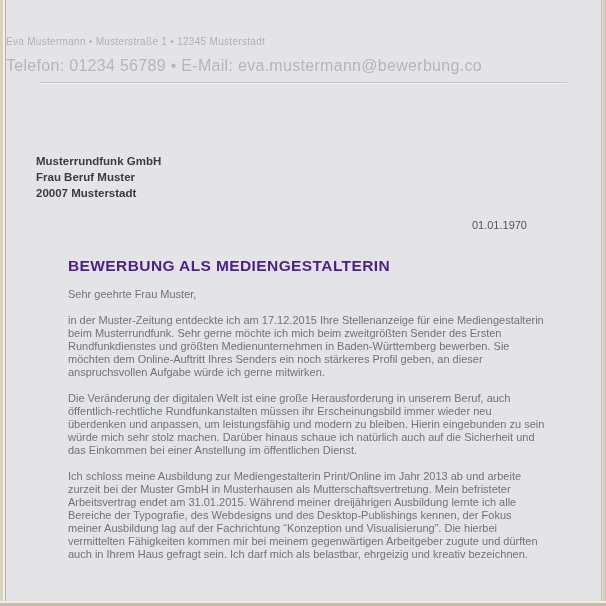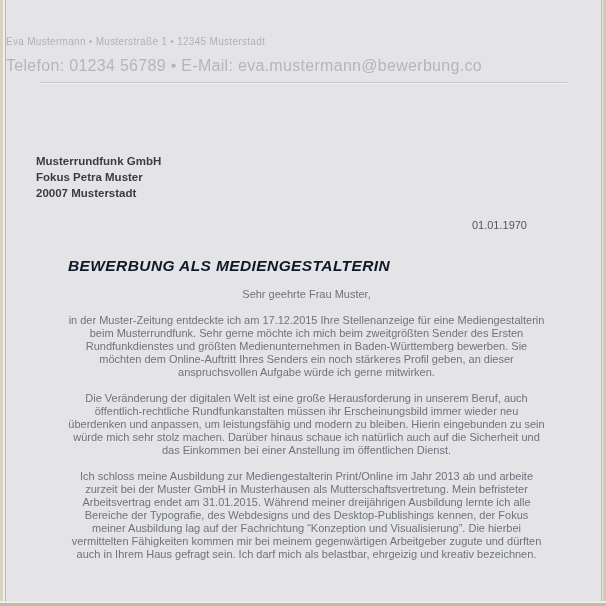--- a/index.html
+++ b/index.html
@@ -85,30 +85,28 @@
     font-size: 11px;
     line-height: 13px;
     color: #51555b;
   }
   .subject {
     margin: 24px 56px 0 62px;
     font-size: 15.5px;
     font-weight: bold;
     line-height: 19px;
     letter-spacing: 0.4px;
-    color: #0f172a;
-    font-style: italic;
+    color: #4c1d95;
   }
   .letter-body { margin: 0 56px 0 62px; }
   .letter-body p {
     margin: 13px 0 0 0;
     font-size: 11px;
     line-height: 13px;
     color: #6e737c;
-    text-align: center;
   }
 </style>
 </head>
 <body>
 
 <div class="page">
   <div class="frame-top"></div>
   <div class="frame-left"></div>
   <div class="frame-right"></div>
   <div class="frame-bottom"></div>
@@ -116,21 +114,21 @@
   <div class="content">
 
     <div class="sender-header">
       <div class="sender-line1">Eva Mustermann • Musterstraße 1 • 12345 Musterstadt</div>
       <div class="sender-line2">Telefon: 01234 56789 • E-Mail: eva.mustermann@bewerbung.co</div>
       <hr class="header-divider">
     </div>
 
     <div class="recipient">
       <div>Musterrundfunk GmbH</div>
-      <div>Fokus Petra Muster</div>
+      <div>Frau Beruf Muster</div>
       <div>20007 Musterstadt</div>
     </div>
 
     <div class="date-line">01.01.1970</div>
 
     <div class="subject">BEWERBUNG ALS MEDIENGESTALTERIN</div>
 
     <div class="letter-body">
       <p>Sehr geehrte Frau Muster,</p>
       <p>in der Muster-Zeitung entdeckte ich am 17.12.2015 Ihre Stellenanzeige für eine Mediengestalterin beim Musterrundfunk. Sehr gerne möchte ich mich beim zweitgrößten Sender des Ersten Rundfunkdienstes und größten Medienunternehmen in Baden-Württemberg bewerben. Sie möchten dem Online-Auftritt Ihres Senders ein noch stärkeres Profil geben, an dieser anspruchsvollen Aufgabe würde ich gerne mitwirken.</p>

